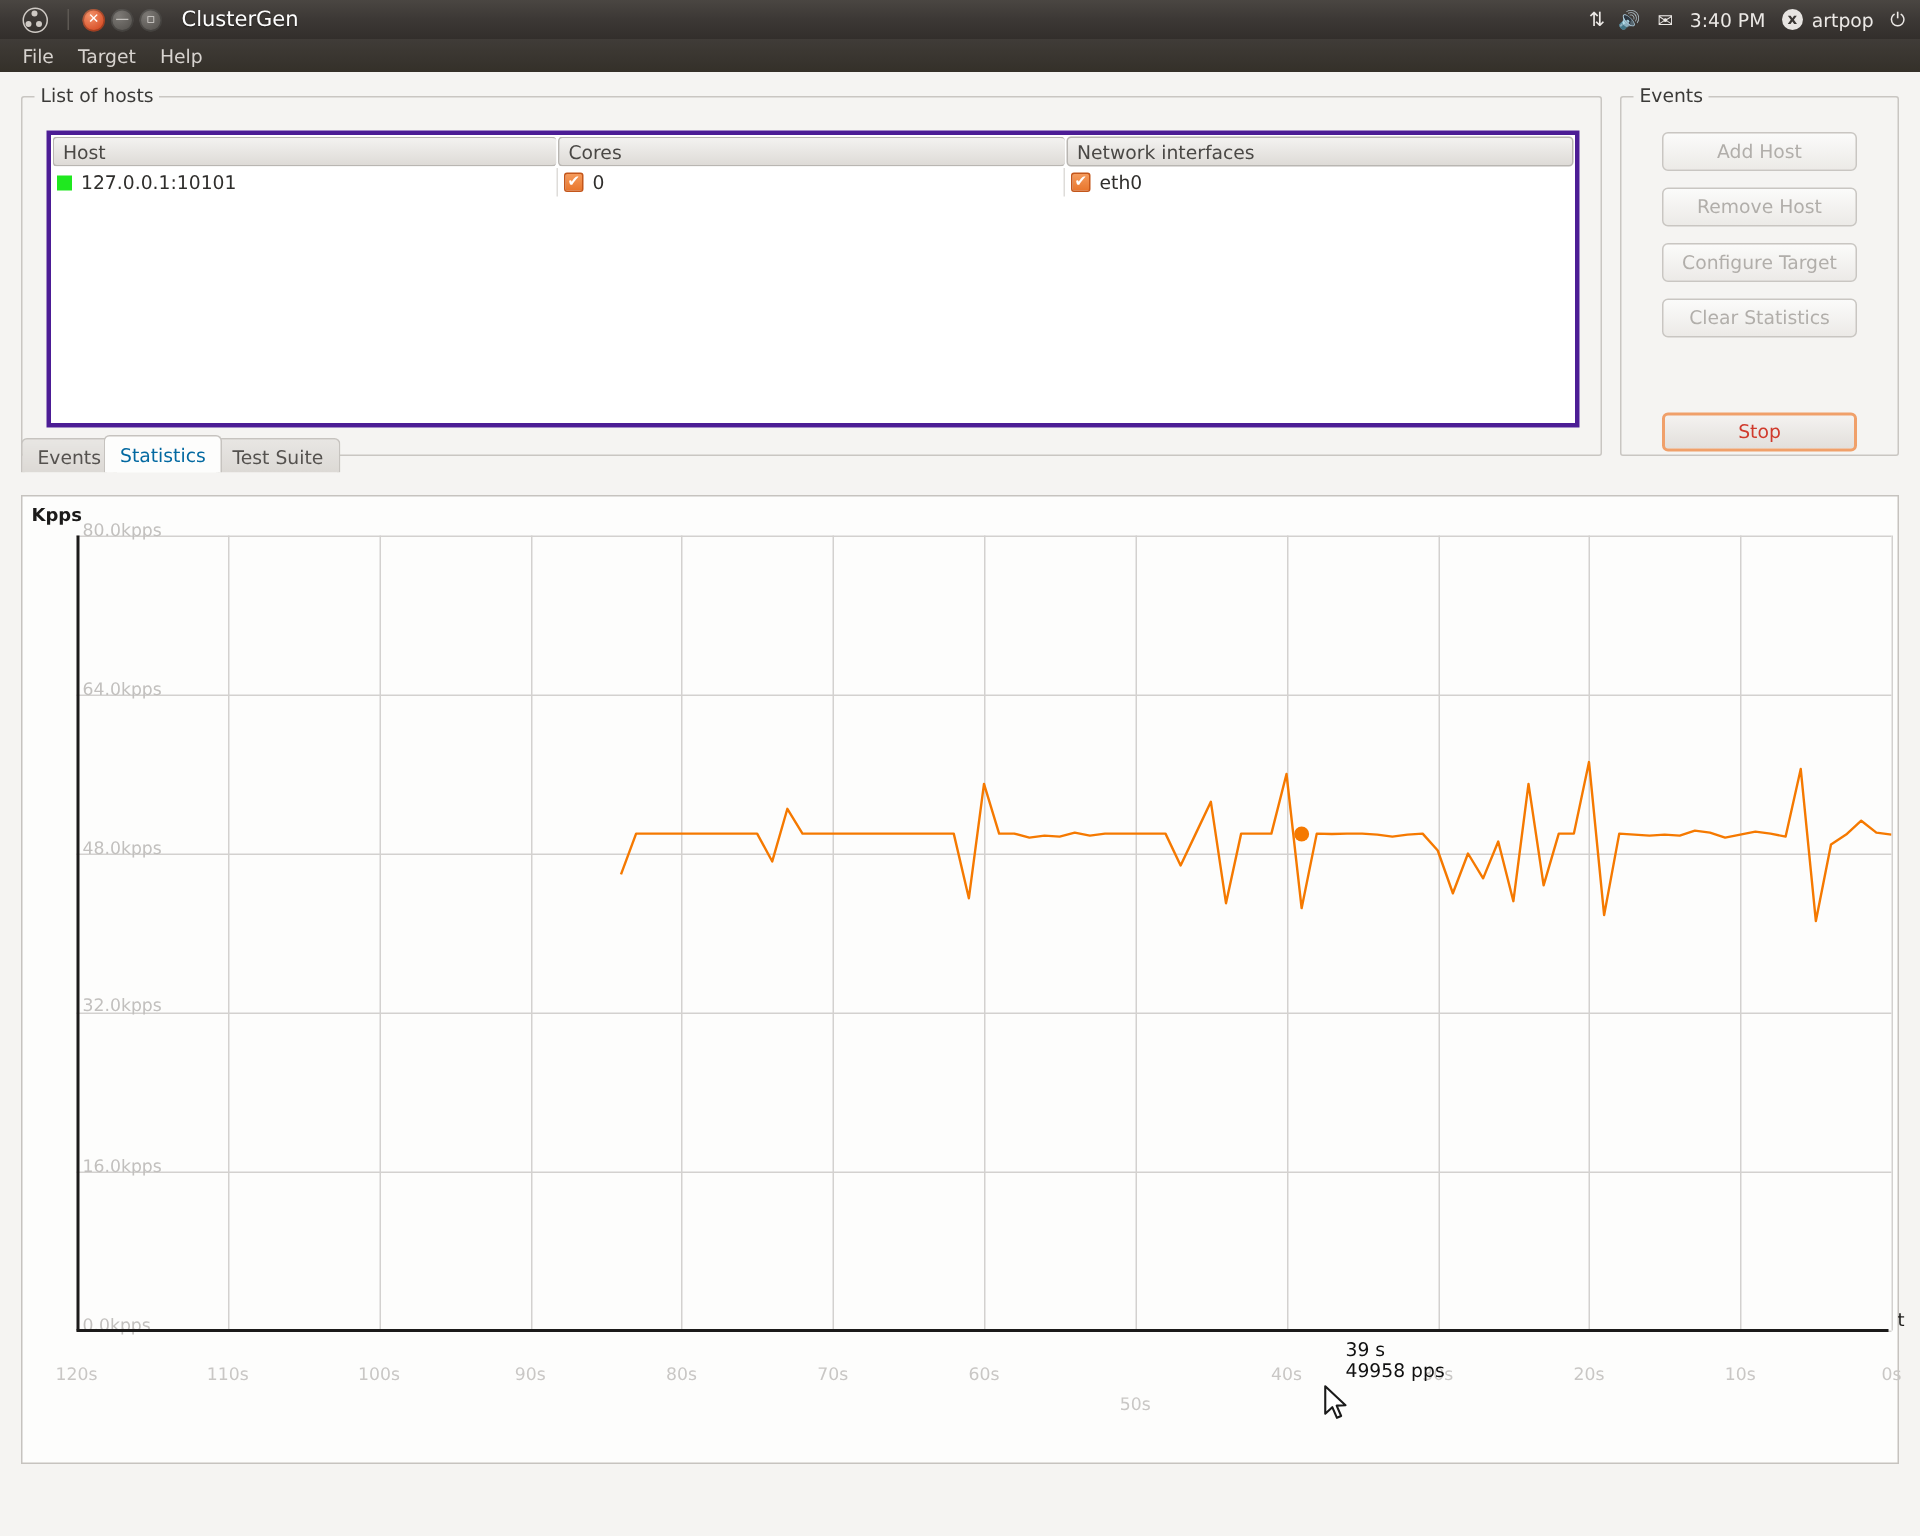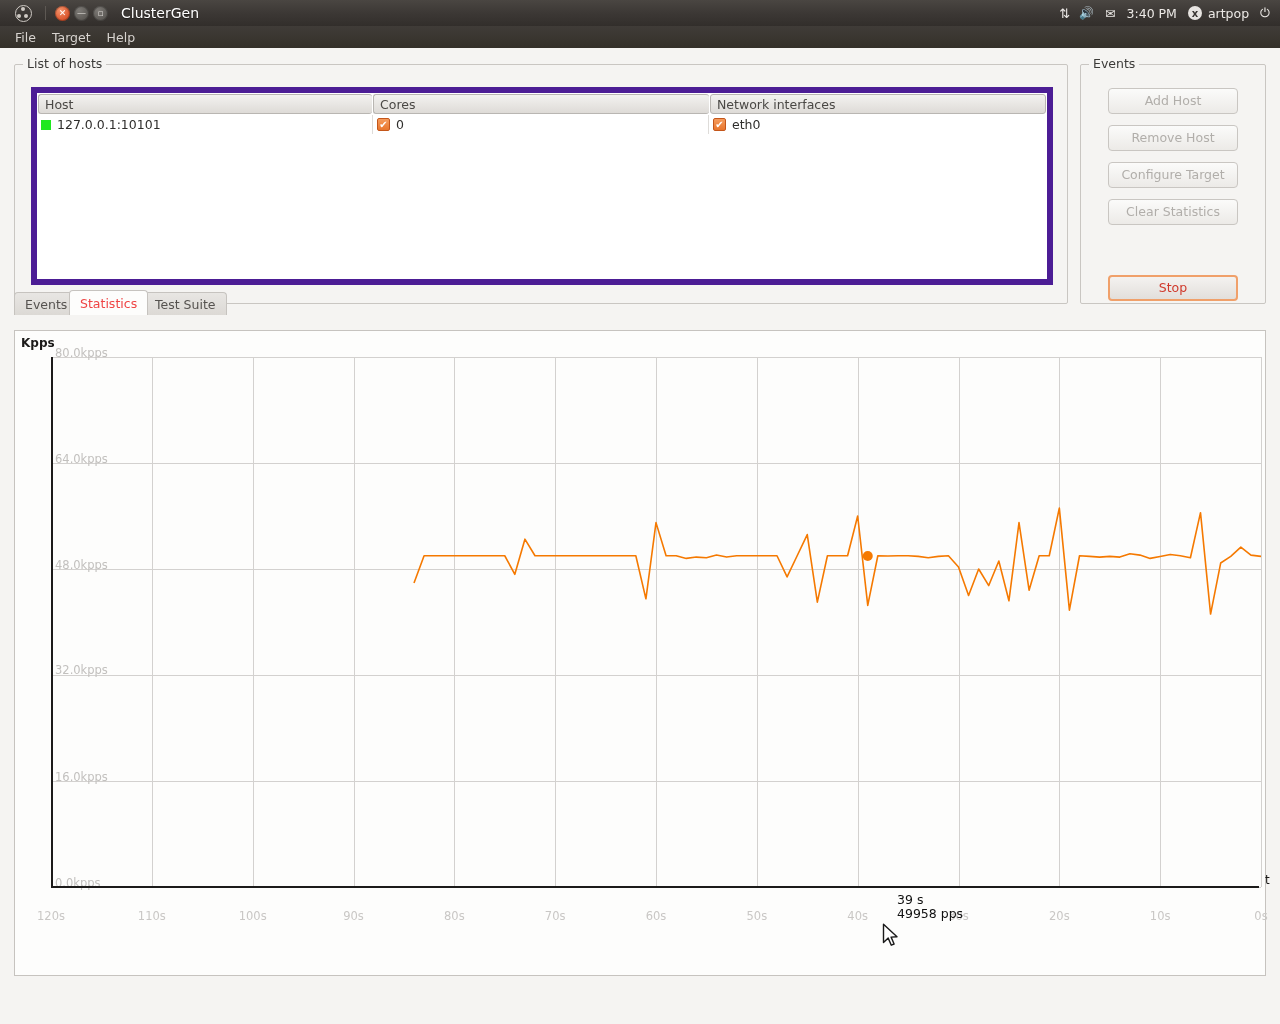--- a/index.html
+++ b/index.html
@@ -63,21 +63,21 @@
 
   
   .groupbox { position: absolute; border: 1px solid #c9c6c2; border-radius: 2px;
      background: transparent; }
   .groupbox > .gtitle { position: absolute; top: -9px; left: 8px; padding: 0 4px;
      background: #f5f4f2; font-size: 12.5px; color: #3b3a38; }
 
   
   #hosts-group { left: 14px; top: 16px; width: 1054px; height: 240px; padding-left: 16px; }
   #hosts-table { position: absolute; left: 16px; top: 22px; width: 1022px; height: 198px;
-     background: #fff; border: 6px solid #4c1d95; }
+     background: #fff; border: 3px solid #4c1d95; }
   .thead { display: flex; height: 22px; }
   .th { background: linear-gradient(to bottom,#f3f2f0,#dedbd7); border: 1px solid #b9b6b2;
      border-right: none; border-radius: 3px; margin: 1px 0 1px 1px;
      font-size: 12.5px; color: #4a4845; display: flex; align-items: center;
      padding-left: 6px; }
   .th:last-child { border-right: 1px solid #b9b6b2; margin-right: 1px; }
   .th.c1 { width: 338px; } .th.c2 { width: 340px; } .th.c3 { width: 340px; }
   .trow { display: flex; height: 19px; align-items: center;
      background: #ffffff; font-size: 12.5px; color: #2f2e2c; }
   .td { display: flex; align-items: center; gap: 6px; height: 19px;
@@ -98,21 +98,21 @@
   .abtn.primary { color: #d03a2c; border: 2px solid #f0a06a;
      background: linear-gradient(to bottom,#f4f2f0,#e2dfdb); line-height: 22px; margin-top: 29px; }
 
   
   #tabbar { position: absolute; left: 14px; top: 242px; width: 1252px; height: 25px; }
   .tab { position: absolute; top: 2px; height: 23px; padding: 0 10px;
      font-size: 12.5px; color: #55524f; line-height: 23px;
      border: 1px solid #c6c3bf; border-bottom: none;
      border-radius: 4px 4px 0 0;
      background: linear-gradient(to bottom,#e8e6e3,#dcd9d5); }
-  .tab.active { top: 0; height: 25px; line-height: 25px; color: #ef4444;
+  .tab.active { top: 0; height: 25px; line-height: 25px; color: #0369a1;
      background: #fdfdfc; z-index: 3; }
 
   #tabpanel { position: absolute; left: 14px; top: 282px; width: 1252px; height: 646px;
      background: #fdfdfc; border: 1px solid #c6c3bf; }
 
   
   #chart-wrap { position: absolute; left: 0; top: 0; width: 1250px; height: 620px; }
   #ylab { position: absolute; left: 6px; top: 5px; font-size: 12px; color: #1b1a19;
      font-weight: bold; }
   #plot { position: absolute; left: 22px; top: 26px; width: 1224px; height: 542px; }
@@ -240,21 +240,21 @@
             <div class="ytick" style="top: 530px;">0.0kpps</div>
           </div>
         <div id="xticks">
             <div class="xtick" style="left: 14px;">120s</div>
             <div class="xtick" style="left: 114.833px;">110s</div>
             <div class="xtick" style="left: 215.667px;">100s</div>
             <div class="xtick" style="left: 316.5px;">90s</div>
             <div class="xtick" style="left: 417.333px;">80s</div>
             <div class="xtick" style="left: 518.167px;">70s</div>
             <div class="xtick" style="left: 619px;">60s</div>
-            <div class="xtick" style="left: 719.833px;">50s</div>
+            <div class="xtick" style="left: 719.833px; margin-top: 20px;">50s</div>
             <div class="xtick" style="left: 820.667px;">40s</div>
             <div class="xtick" style="left: 921.5px;">30s</div>
             <div class="xtick" style="left: 1022.33px;">20s</div>
             <div class="xtick" style="left: 1123.17px;">10s</div>
             <div class="xtick" style="left: 1224px;">0s</div>
           </div>
         <div id="yaxis-line"></div>
         <div id="xaxis-line"></div>
         <div id="taxis-lbl">t</div>
         <svg id="series-svg" viewBox="0 0 1224 542" preserveAspectRatio="none">

